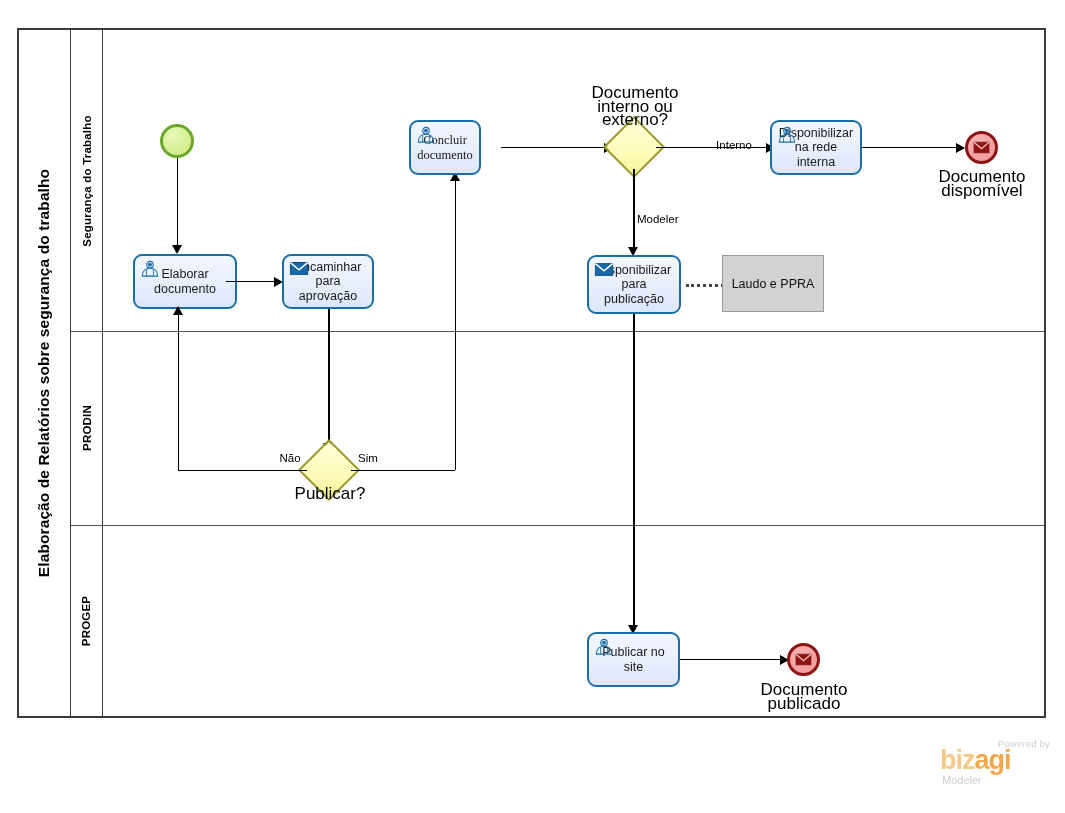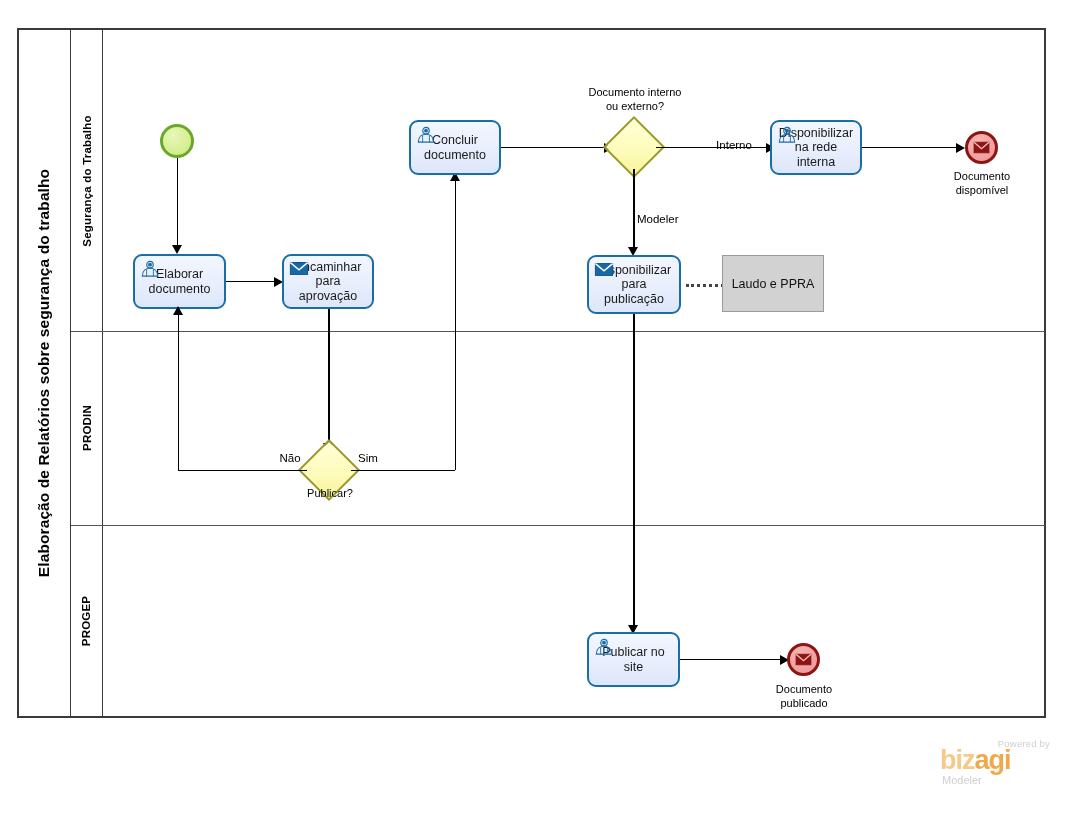--- a/index.html
+++ b/index.html
@@ -144,21 +144,21 @@
     align-items: center;
     justify-content: center;
     font-size: 12.5px;
     color: #111111;
   }
 
   
   .txt {
     position: absolute;
     color: #000000;
-    font-size: 11px;
+    font-size: 17px;
     line-height: 13.5px;
     text-align: center;
     white-space: pre-line;
   }
   .txt-flow { font-size: 11.5px; }
   .txt-anno { font-size: 11px; line-height: 12.6px; }
 
   
   .ln {
     position: absolute;
@@ -238,21 +238,21 @@
 
   <div class="lane-divider" style="top:331px;"></div>
   <div class="lane-divider" style="top:525px;"></div>
 
 
   <div class="node event event-start" style="left:160px; top:124px; width:34px; height:34px;"></div>
 
   <div class="ln ln-v" style="left:177px; top:158px; height:87px;"></div>
   <div class="arrow arrow-d" style="left:172px; top:245px;"></div>
 
-  <div class="node task" style="left:133px; top:254px; width:93px; height:55px;">
+  <div class="node task" style="left:133px; top:254px; width:104px; height:55px;">
     <svg class="bpmn-icon" viewBox="0 0 22 19">
       <circle cx="11" cy="5.2" r="3.6" fill="none" stroke="#1b6ea5" stroke-width="1.3"></circle>
       <path d="M2.5 18 C2.5 11.5 7 9.2 11 9.2 C15 9.2 19.5 11.5 19.5 18 Z" fill="none" stroke="#1b6ea5" stroke-width="1.3"></path>
       <path d="M7.2 10.6 C7.2 14 7.2 16 7.2 18" stroke="#1b6ea5" stroke-width="1.1" fill="none"></path>
       <path d="M14.8 10.6 C14.8 14 14.8 16 14.8 18" stroke="#1b6ea5" stroke-width="1.1" fill="none"></path>
       <circle cx="11" cy="5.2" r="2.2" fill="#1b6ea5"></circle>
     </svg>
     <span class="label">Elaborar documento</span>
   </div>
 
@@ -276,21 +276,21 @@
   <div class="ln ln-h" style="left:178px; top:470px; width:129px;"></div>
   <div class="ln ln-v" style="left:178px; top:312px; height:158px;"></div>
   <div class="arrow arrow-u" style="left:173px; top:306px;"></div>
   <div class="txt txt-flow" style="left:269px; top:452px; width:42px;">Não</div>
 
   <div class="ln ln-h" style="left:351px; top:470px; width:104px;"></div>
   <div class="ln ln-v" style="left:455px; top:178px; height:292px;"></div>
   <div class="arrow arrow-u" style="left:450px; top:172px;"></div>
   <div class="txt txt-flow" style="left:348px; top:452px; width:40px;">Sim</div>
 
-  <div class="node task" style="left:409px; top:120px; width:92px; height:55px;">
+  <div class="node task" style="left:409px; top:120px; width:72px; height:55px;font-family:Liberation Serif, serif;">
     <svg class="bpmn-icon" viewBox="0 0 22 19">
       <circle cx="11" cy="5.2" r="3.6" fill="none" stroke="#1b6ea5" stroke-width="1.3"></circle>
       <path d="M2.5 18 C2.5 11.5 7 9.2 11 9.2 C15 9.2 19.5 11.5 19.5 18 Z" fill="none" stroke="#1b6ea5" stroke-width="1.3"></path>
       <path d="M7.2 10.6 C7.2 14 7.2 16 7.2 18" stroke="#1b6ea5" stroke-width="1.1" fill="none"></path>
       <path d="M14.8 10.6 C14.8 14 14.8 16 14.8 18" stroke="#1b6ea5" stroke-width="1.1" fill="none"></path>
       <circle cx="11" cy="5.2" r="2.2" fill="#1b6ea5"></circle>
     </svg>
     <span class="label">Concluir documento</span>
   </div>
 

